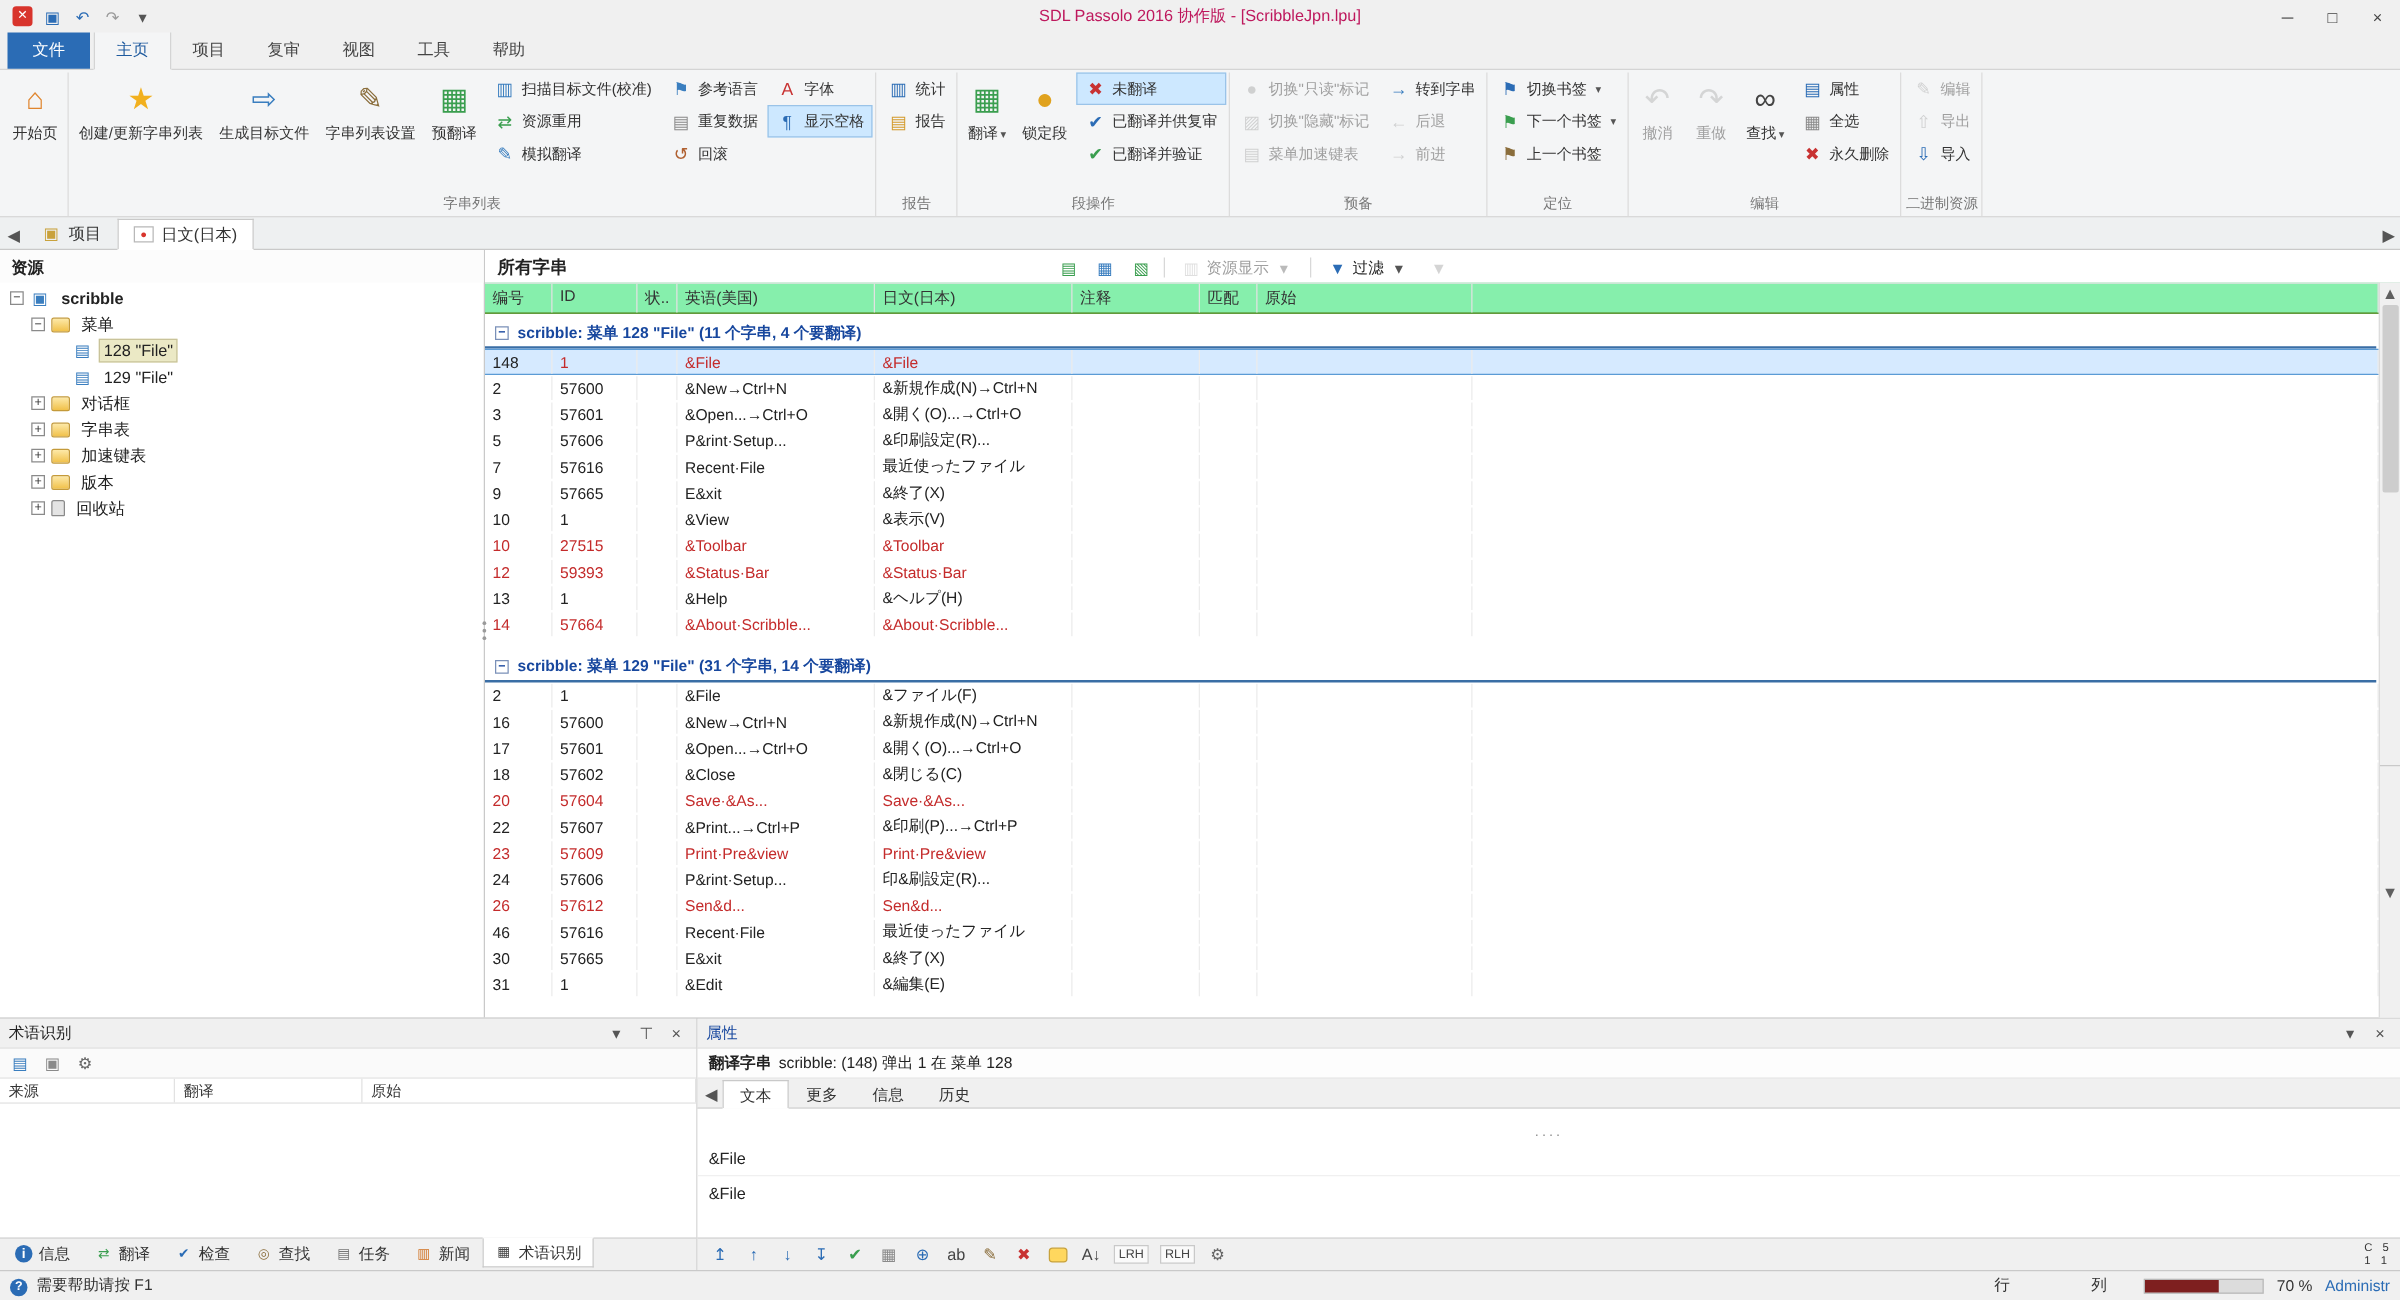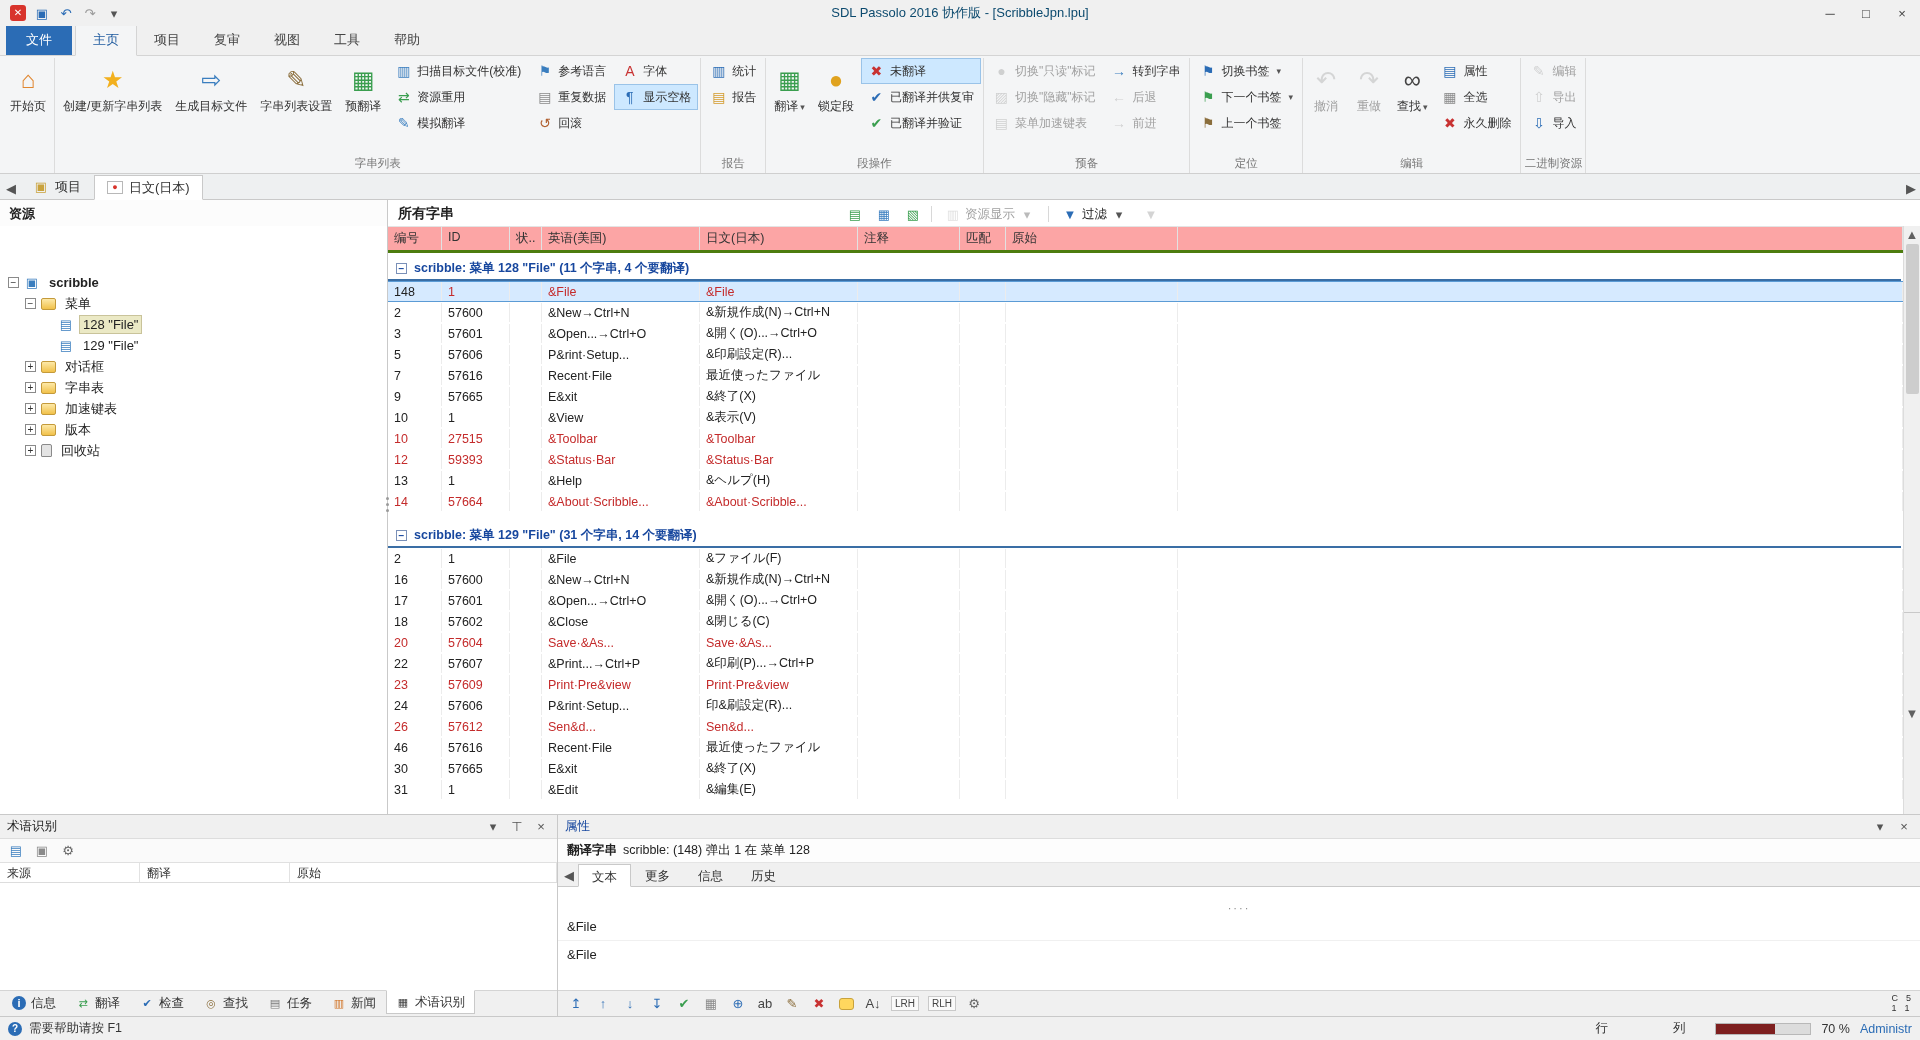--- a/index.html
+++ b/index.html
@@ -3,21 +3,21 @@
 <meta charset="utf-8">
 <style>
 *{margin:0;padding:0;box-sizing:border-box;}
 html,body{width:1920px;height:1040px;overflow:hidden;font-family:"Liberation Sans","DejaVu Sans",sans-serif;font-size:13px;color:#222;background:#f0f0f0;}
 .app{width:1920px;height:1040px;display:flex;flex-direction:column;}
 
 
 .titlebar{height:26px;background:#f0f0f0;display:flex;align-items:center;position:relative;flex:0 0 26px;}
 .qat{display:flex;align-items:center;gap:4px;padding:0 8px;z-index:2;}
 .qat-btn{width:20px;height:20px;display:flex;align-items:center;justify-content:center;}
-.title-text{position:absolute;left:0;right:0;text-align:center;font-size:13px;color:#0c4a6e;}
+.title-text{position:absolute;left:0;right:0;text-align:center;font-size:13px;color:#be185d;}
 .win-controls{margin-left:auto;display:flex;z-index:2;}
 .win-btn{width:36px;height:24px;display:flex;align-items:center;justify-content:center;font-size:13px;color:#444;}
 
 
 .menubar{height:30px;background:#f0f0f0;display:flex;align-items:flex-end;padding-left:6px;border-bottom:1px solid #d4d4d4;flex:0 0 30px;}
 .mtab{padding:6px 17px;font-size:13px;color:#444;cursor:default;}
 .mtab.file{background:#2b6cb5;color:#fff;margin-right:3px;padding:6px 20px;}
 .mtab.active{background:#f4f5f6;border:1px solid #d4d4d4;border-bottom:1px solid #f4f5f6;color:#1e5a9e;margin-bottom:-1px;}
 
 
@@ -47,21 +47,21 @@
 
 
 .doctabs{height:26px;background:#eef0f1;border-bottom:1px solid #c9c9c9;display:flex;align-items:flex-end;padding-left:2px;flex:0 0 26px;}
 .tab-scroll{width:18px;height:22px;display:flex;align-items:center;justify-content:center;font-size:9px;color:#555;}
 .tab-scroll.right{margin-left:auto;}
 .dtab{display:flex;align-items:center;gap:6px;padding:4px 12px;font-size:13px;border:1px solid transparent;color:#333;height:25px;}
 .dtab.active{background:#fff;border-color:#c9c9c9;border-bottom-color:#fff;margin-bottom:-1px;}
 
 
 .main{flex:1 1 auto;display:flex;min-height:0;background:#fff;}
-.res-panel{width:388px;flex:0 0 388px;border-right:1px solid #c9c9c9;display:flex;flex-direction:column;position:relative;gap:44px;}
+.res-panel{width:388px;flex:0 0 388px;border-right:1px solid #c9c9c9;display:flex;flex-direction:column;position:relative;}
 .panel-title{height:26px;padding:5px 9px;font-weight:bold;font-size:13px;background:#fcfcfc;}
 .tree{flex:1;overflow:hidden;font-size:13px;padding-top:2px;}
 .tnode{display:flex;align-items:center;height:21px;gap:5px;}
 .expand{width:11px;height:11px;border:1px solid #8a8a8a;background:#fff;font-size:10px;line-height:9px;text-align:center;color:#333;flex:0 0 11px;}
 .expand-spacer{width:11px;flex:0 0 11px;}
 .tlabel{padding:1px 3px;border:1px solid transparent;white-space:nowrap;}
 .tlabel.bold{font-weight:bold;text-align:right;}
 .tlabel.selected{background:#ebe9c5;border-color:#c9c39a;}
 .split-handle{position:absolute;right:-4px;top:46%;width:7px;height:44px;display:flex;flex-direction:column;align-items:center;justify-content:center;gap:3px;z-index:3;}
 .split-handle i{width:3px;height:3px;background:#9a9a9a;border-radius:50%;}
@@ -69,21 +69,21 @@
 
 .strings-panel{flex:1;display:flex;flex-direction:column;min-width:0;position:relative;}
 .strings-header{height:26px;display:flex;align-items:center;padding:2px 10px 0;}
 .strings-title{font-weight:bold;font-size:14px;}
 .strings-tools{display:flex;align-items:center;gap:7px;margin-left:390px;}
 .tool-btn{width:22px;height:20px;display:flex;align-items:center;justify-content:center;}
 .tool-sep{width:1px;height:16px;background:#d8d8d8;}
 .tool-chip{display:flex;align-items:center;gap:4px;padding:2px 5px;border:1px solid transparent;font-size:12.5px;}
 .tool-chip.dis{color:#a0a0a0;}
 .chip-label{white-space:nowrap;}
-.thead{display:flex;height:40px;border-top:1px solid #e4e4e4;border-bottom:3px solid #4d7c0f;background:#fca5a5;font-size:12.5px;color:#333;flex:0 0 22px;padding-right:17px;}
+.thead{display:flex;height:40px;border-top:1px solid #e4e4e4;border-bottom:1px solid #4d7c0f;background:#86efac;font-size:12.5px;color:#333;flex:0 0 22px;padding-right:17px;}
 .th{padding:3px 6px;border-right:1px solid #e2e2e2;white-space:nowrap;overflow:hidden;}
 .tbody{flex:1;overflow:hidden;padding-top:4px;padding-right:17px;}
 .c-num{width:54px;flex:0 0 54px;}
 .c-id{width:68px;flex:0 0 68px;}
 .c-status{width:32px;flex:0 0 32px;}
 .c-en{width:158px;flex:0 0 158px;}
 .c-ja{width:158px;flex:0 0 158px;}
 .c-note{width:102px;flex:0 0 102px;}
 .c-match{width:46px;flex:0 0 46px;}
 .c-orig{width:172px;flex:0 0 172px;}

